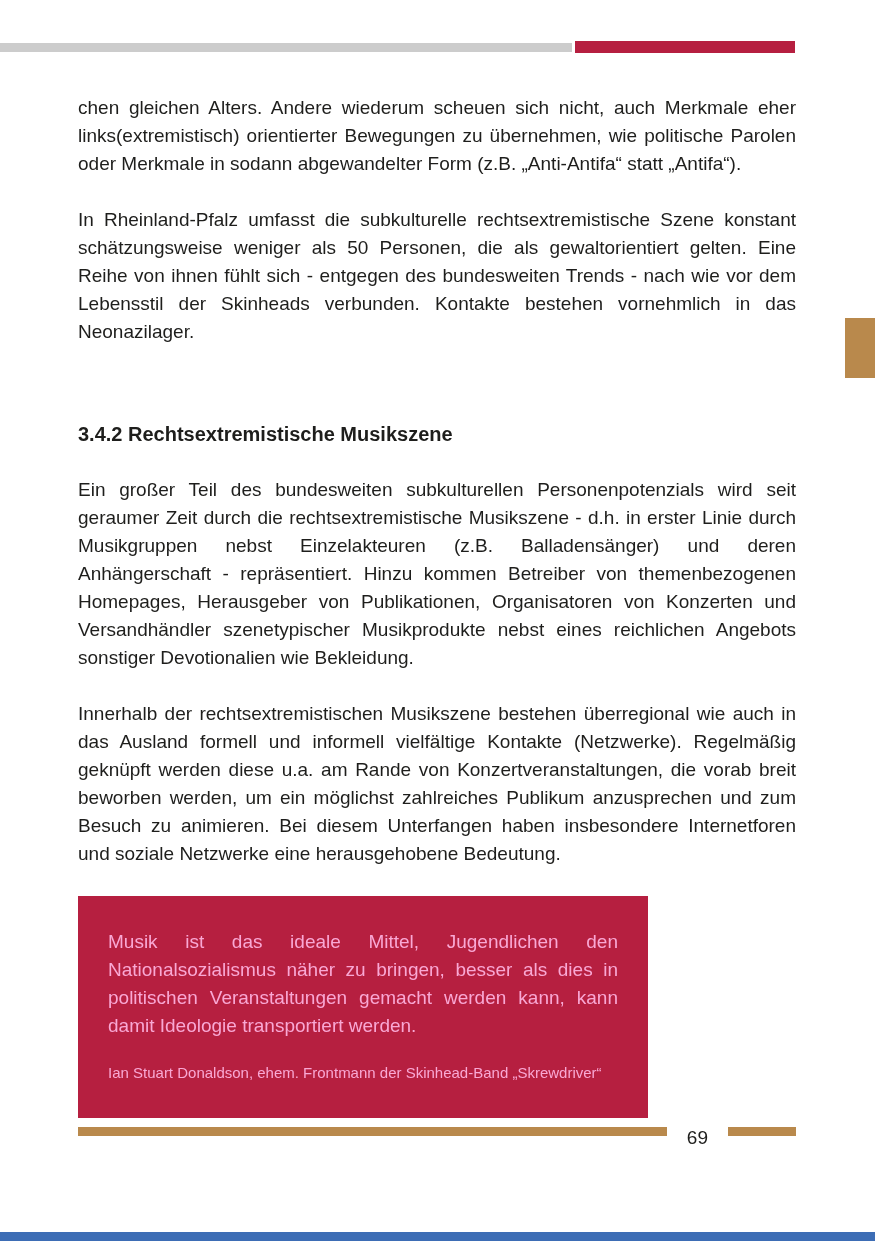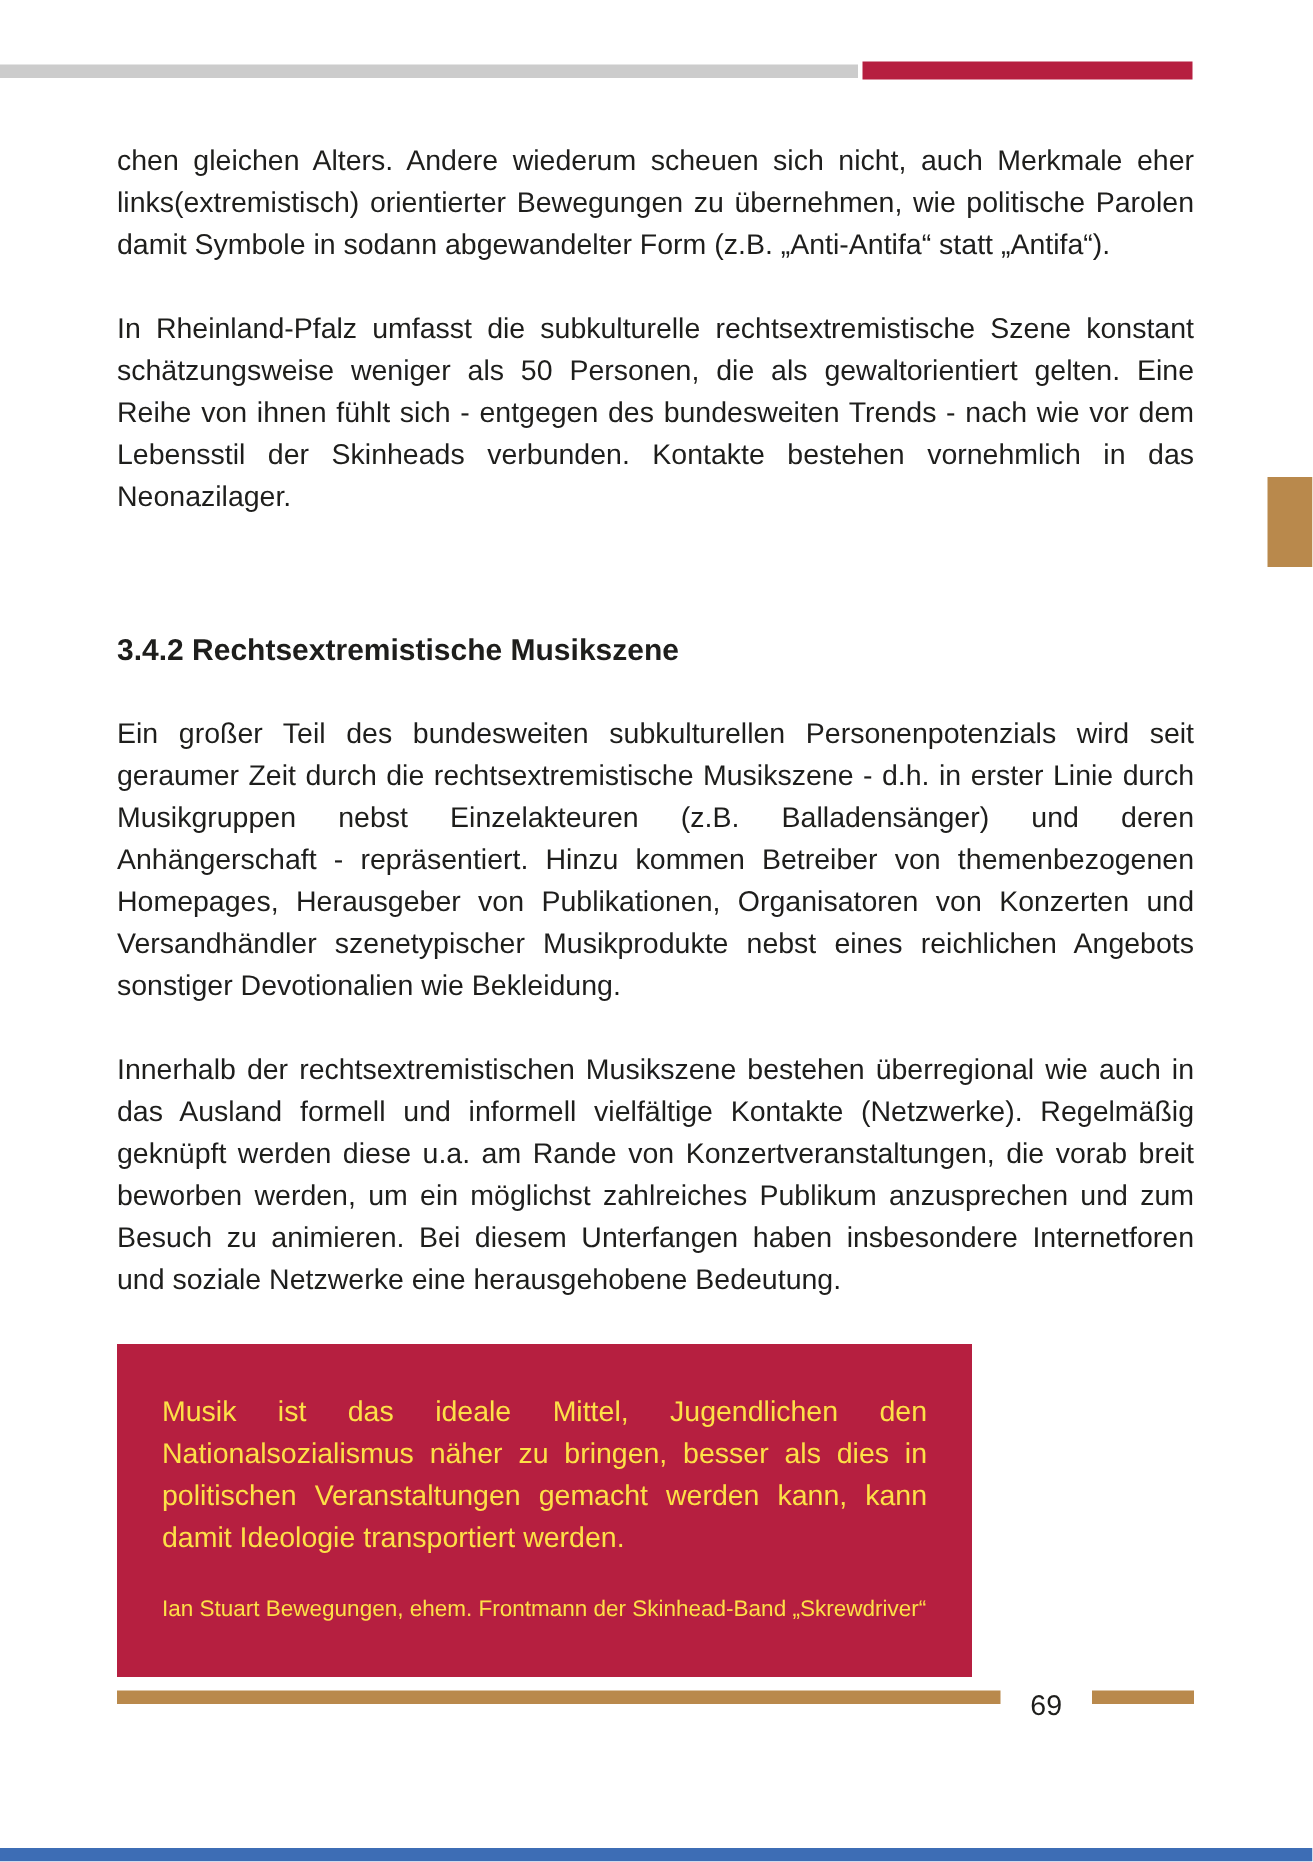--- a/index.html
+++ b/index.html
@@ -47,21 +47,21 @@
     line-height: 28px;
     font-weight: bold;
     margin: 74px 0 28px 0;
   }
 
   
   .quote-box {
     margin-top: 26px;
     width: 570px;
     background: #b61f40;
-    color: #fde047;
+    color: #f9a8d4;
     padding: 32px 30px 36px 30px;
   }
   .quote-box .quote-text {
     font-size: 19px;
     line-height: 28px;
     text-align: justify;
   }
   .quote-box .quote-attribution {
     margin-top: 24px;
     font-size: 15px;
@@ -100,29 +100,29 @@
 </style>
 </head>
 <body>
 
 <div class="bar-gray"></div>
 <div class="bar-crimson"></div>
 
 <div class="side-tab"></div>
 
 <main class="content">
-  <p class="body">chen gleichen Alters. Andere wiederum scheuen sich nicht, auch Merkmale eher links(extremistisch) orientierter Bewegungen zu übernehmen, wie politische Parolen damit Symbole in sodann abgewandelter Form (z.B. „Anti-Antifa“ statt „Antifa“).</p>
+  <p class="body">chen gleichen Alters. Andere wiederum scheuen sich nicht, auch Merkmale eher links(extremistisch) orientierter Bewegungen zu übernehmen, wie politische Parolen oder Merkmale in sodann abgewandelter Form (z.B. „Anti-Antifa“ statt „Antifa“).</p>
   <p class="body">In Rheinland-Pfalz umfasst die subkulturelle rechtsextremistische Szene konstant schätzungsweise weniger als 50 Personen, die als gewaltorientiert gelten. Eine Reihe von ihnen fühlt sich - entgegen des bundesweiten Trends - nach wie vor dem Lebensstil der Skinheads verbunden. Kontakte bestehen vornehmlich in das Neonazilager.</p>
   <h2 class="section-heading">3.4.2 Rechtsextremistische Musikszene</h2>
   <p class="body">Ein großer Teil des bundesweiten subkulturellen Personenpotenzials wird seit geraumer Zeit durch die rechtsextremistische Musikszene - d.h. in erster Linie durch Musikgruppen nebst Einzelakteuren (z.B. Balladensänger) und deren Anhängerschaft - repräsentiert. Hinzu kommen Betreiber von themenbezogenen Homepages, Herausgeber von Publikationen, Organisatoren von Konzerten und Versandhändler szenetypischer Musikprodukte nebst eines reichlichen Angebots sonstiger Devotionalien wie Bekleidung.</p>
   <p class="body">Innerhalb der rechtsextremistischen Musikszene bestehen überregional wie auch in das Ausland formell und informell vielfältige Kontakte (Netzwerke). Regelmäßig geknüpft werden diese u.a. am Rande von Konzertveranstaltungen, die vorab breit beworben werden, um ein möglichst zahlreiches Publikum anzusprechen und zum Besuch zu animieren. Bei diesem Unterfangen haben insbesondere Internetforen und soziale Netzwerke eine herausgehobene Bedeutung.</p>
 
   <div class="quote-box">
     <p class="quote-text">Musik ist das ideale Mittel, Jugendlichen den Nationalsozialismus näher zu bringen, besser als dies in politischen Veranstaltungen gemacht werden kann, kann damit Ideologie transportiert werden.</p>
-    <p class="quote-attribution">Ian Stuart Bewegungen, ehem. Frontmann der Skinhead-Band „Skrewdriver“</p>
+    <p class="quote-attribution">Ian Stuart Donaldson, ehem. Frontmann der Skinhead-Band „Skrewdriver“</p>
   </div>
 </main>
 
 <footer class="page-footer">
   <div class="footer-bar-left"></div>
   <span class="page-number">69</span>
   <div class="footer-bar-right"></div>
 </footer>
 
 <div class="bottom-blue-bar"></div>

